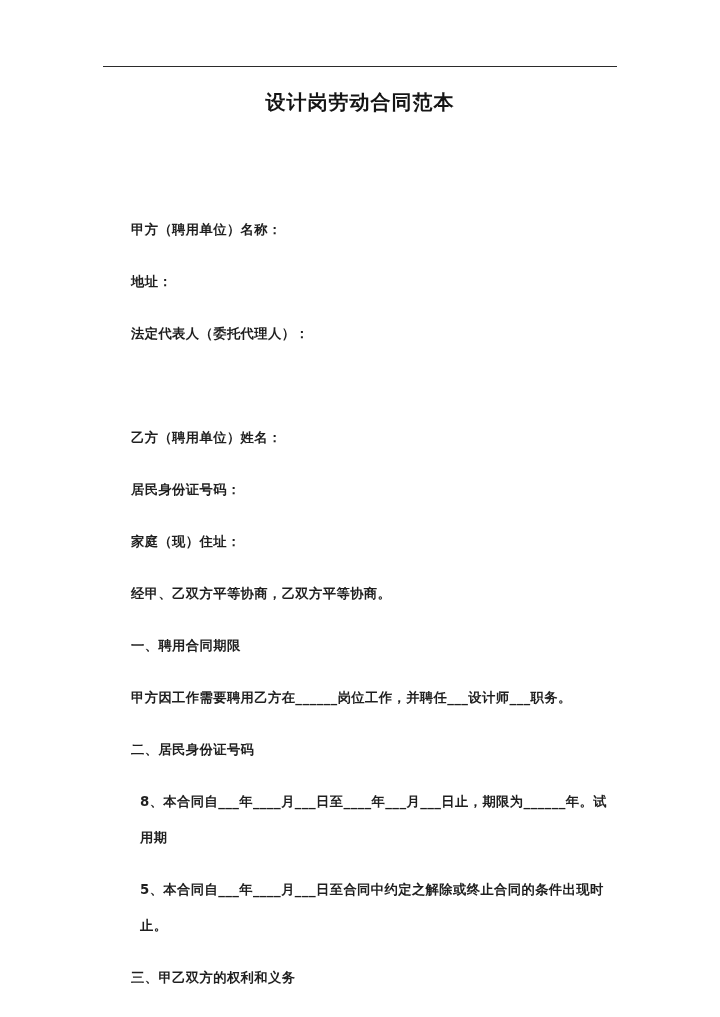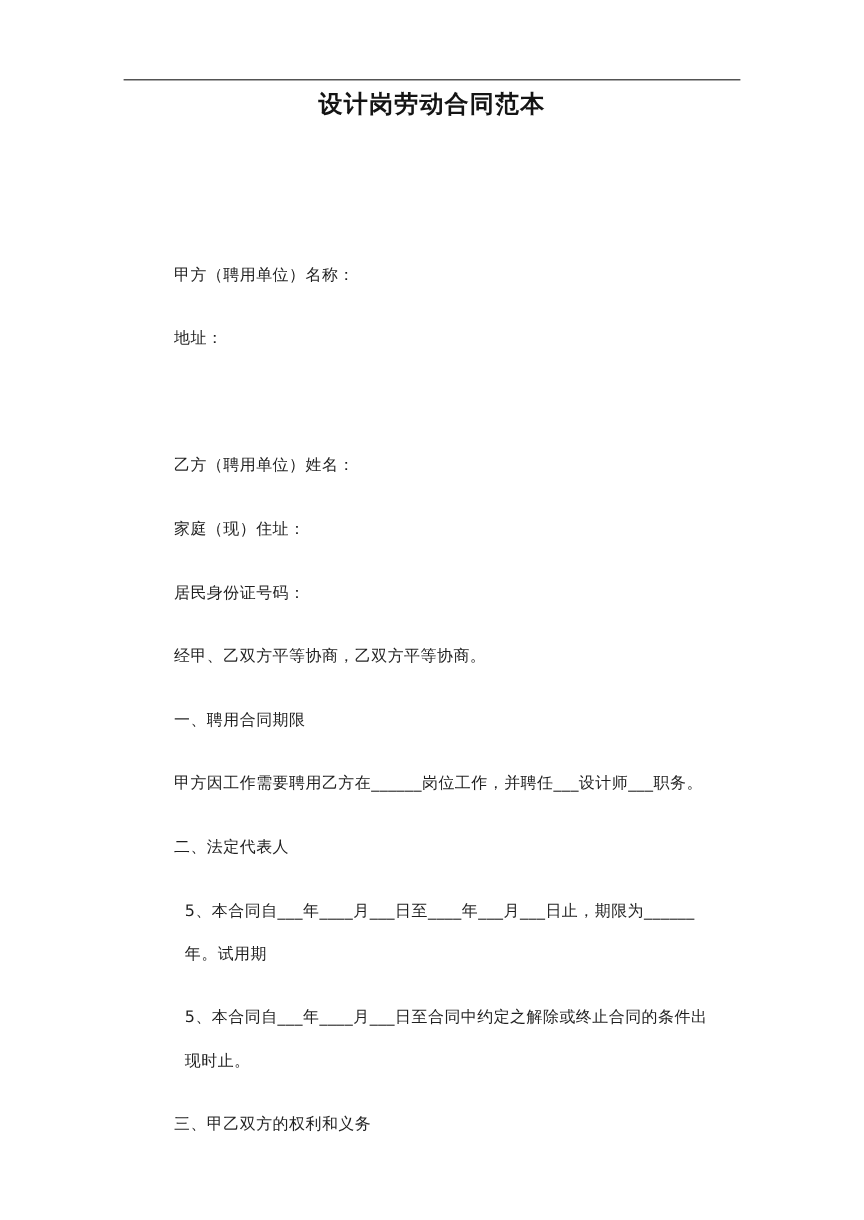--- a/index.html
+++ b/index.html
@@ -26,68 +26,70 @@
     position: absolute;
     left: 103px;
     top: 66px;
     width: 514px;
     height: 0;
     border-top: 1.6px solid #2b2b2b;
   }
   .doc-title {
     position: absolute;
     left: 103px;
-    top: 72px;
+    top: 88px;
     width: 514px;
     text-align: center;
     font-size: 20px;
     font-weight: bold;
     letter-spacing: 1px;
     color: #141414;
     line-height: 28px;
   }
   .body-block {
     position: absolute;
     left: 103px;
     top: 196px;
     width: 514px;
   }
   p.line {
-    margin: 17px;
+    margin: 3px;
     font-size: 13.3px;
     line-height: 36px;
     color: #1f1f1f;
     letter-spacing: 0.4px;
     white-space: pre-wrap;
     word-break: break-all;
+    font-weight: bold;
   }
   
   p.indent-1 { padding-left: 25px; }      
   p.indent-2 { padding-left: 34px; }      
   p.indent-0 { padding-left: 7px; }       
   p.gap-before { margin-top: 16px; }
 </style>
 </head>
 <body>
 
 <div class="page">
 
   <div class="header-rule"></div>
 
   <div class="doc-title">设计岗劳动合同范本</div>
 
   <div class="body-block">
       <p class="line indent-1 gap-before">甲方（聘用单位）名称：</p>
       <p class="line indent-1 gap-before">地址：</p>
+      <p class="line indent-1 gap-before">法定代表人（委托代理人）：</p>
       <p class="line indent-1 gap-before"> </p>
       <p class="line indent-1 gap-before">乙方（聘用单位）姓名：</p>
+      <p class="line indent-1 gap-before">居民身份证号码：</p>
       <p class="line indent-1 gap-before">家庭（现）住址：</p>
-      <p class="line indent-1 gap-before">居民身份证号码：</p>
       <p class="line indent-1 gap-before">经甲、乙双方平等协商，乙双方平等协商。</p>
       <p class="line indent-1 gap-before">一、聘用合同期限</p>
       <p class="line indent-1 gap-before">甲方因工作需要聘用乙方在______岗位工作，并聘任___设计师___职务。</p>
-      <p class="line indent-1 gap-before">二、法定代表人</p>
-      <p class="line indent-2 gap-before">5、本合同自___年____月___日至____年___月___日止，期限为______年。试用期</p>
+      <p class="line indent-1 gap-before">二、居民身份证号码</p>
+      <p class="line indent-2 gap-before">8、本合同自___年____月___日至____年___月___日止，期限为______年。试用期</p>
       <p class="line indent-2 gap-before">5、本合同自___年____月___日至合同中约定之解除或终止合同的条件出现时止。</p>
       <p class="line indent-1 gap-before">三、甲乙双方的权利和义务</p>
     </div>
 
 </div>
 
 </body></html>

